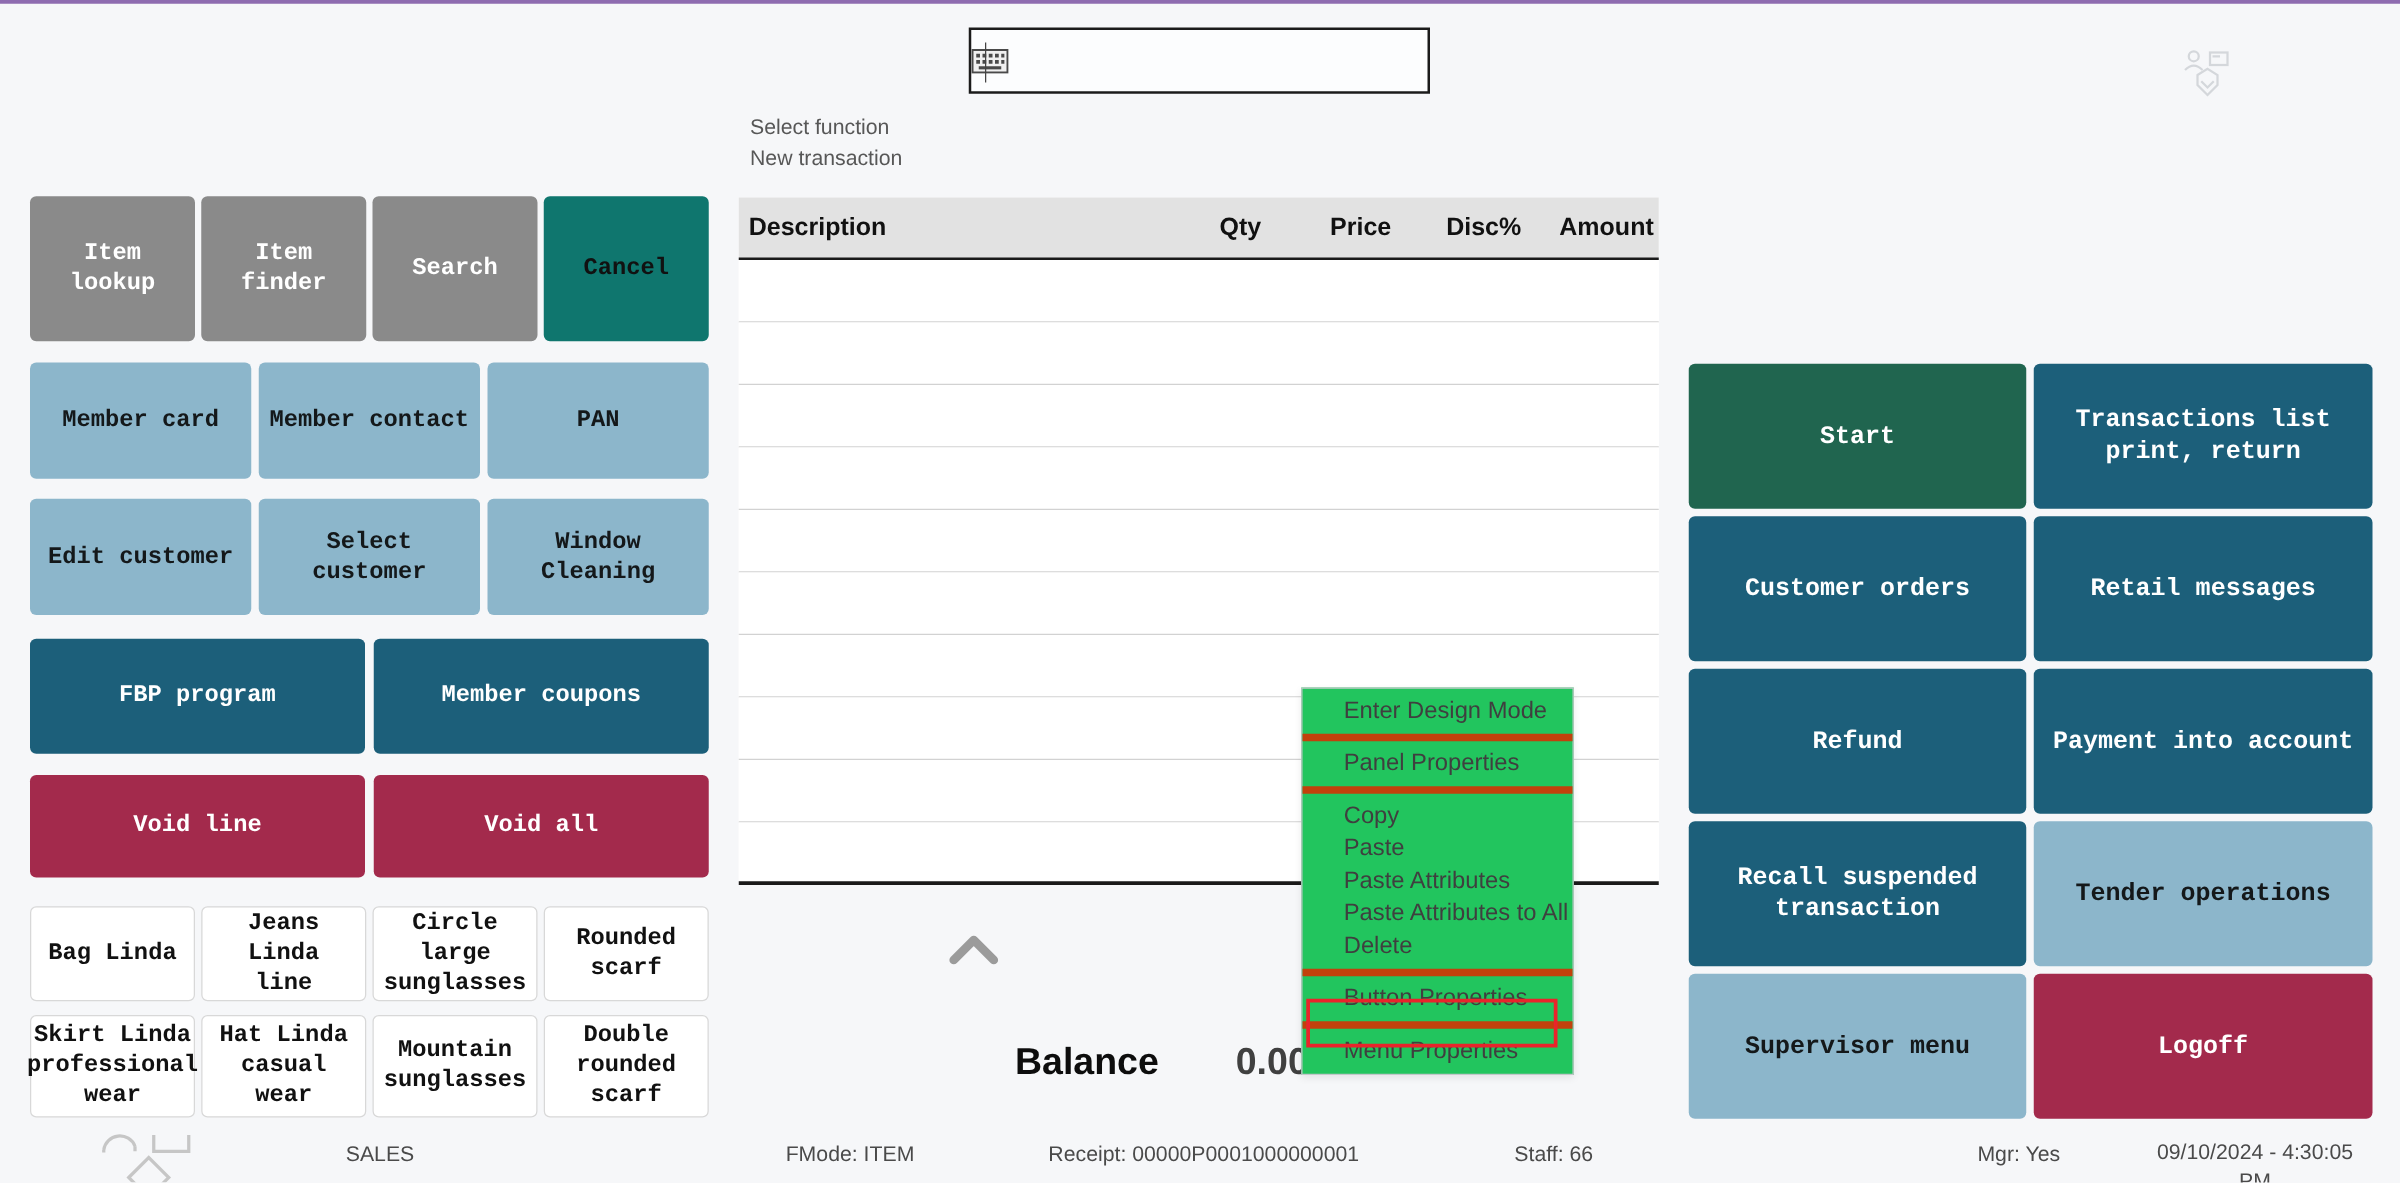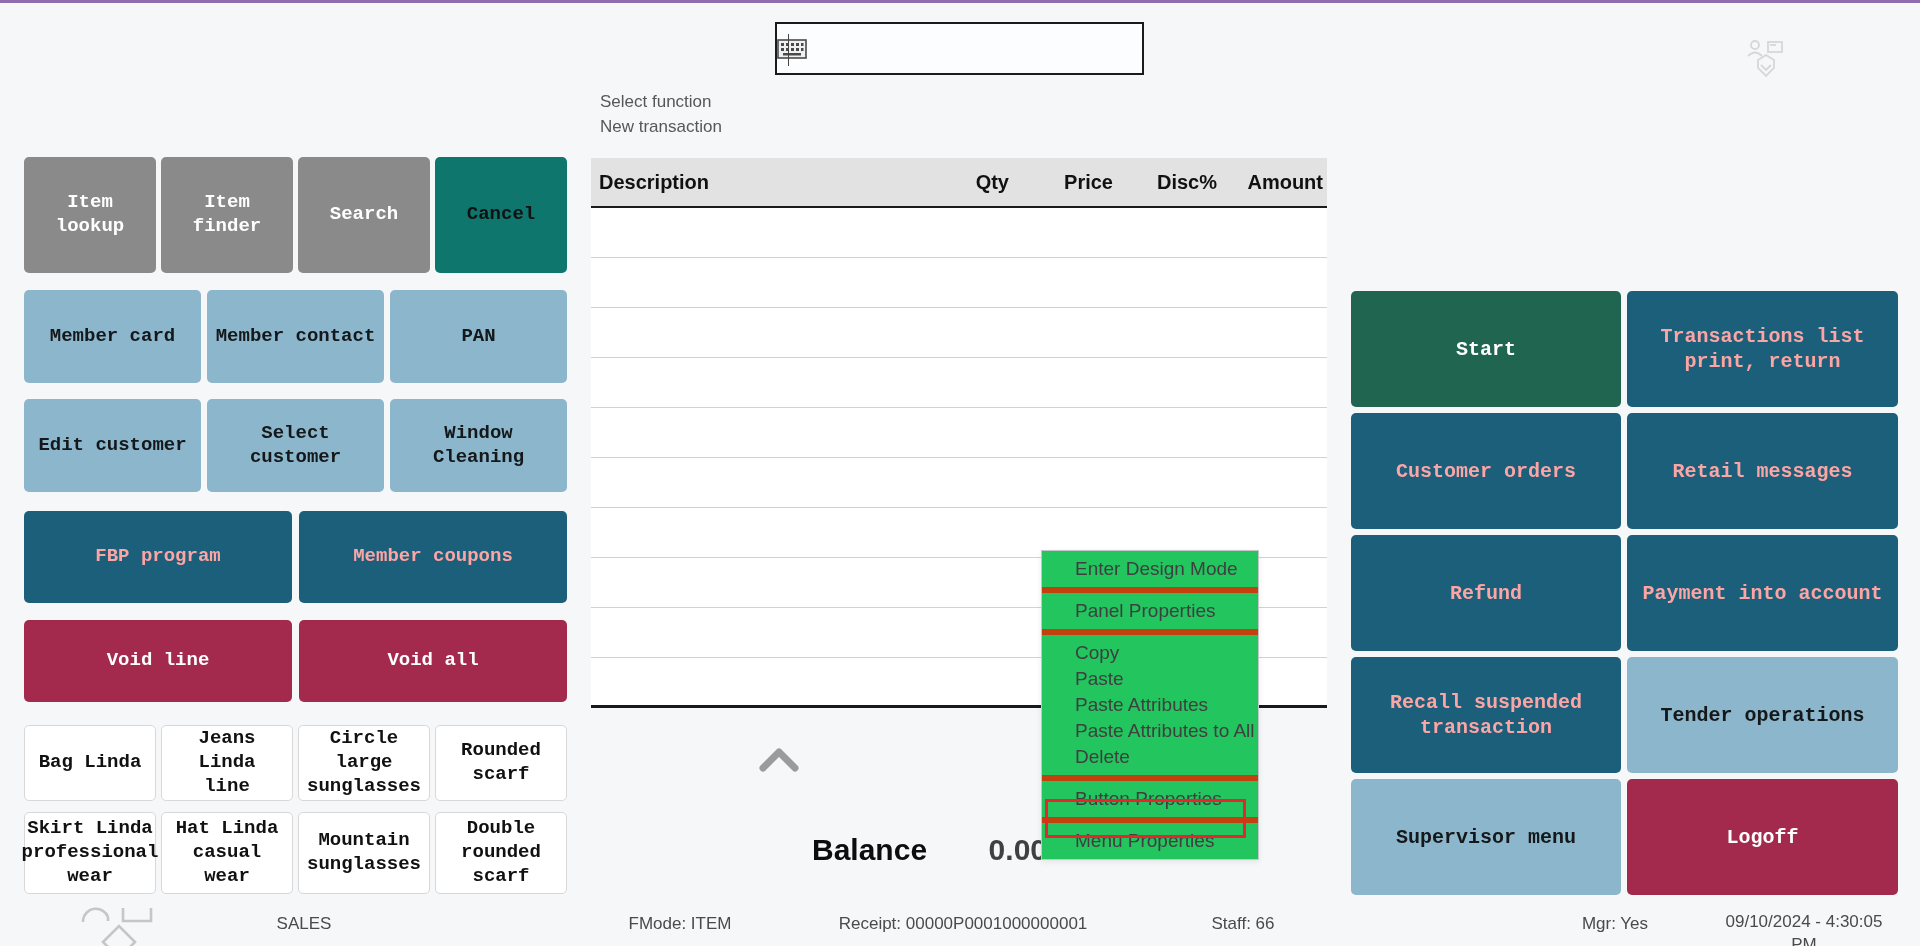--- a/index.html
+++ b/index.html
@@ -31,21 +31,21 @@
   
   .btn {
     border:none; border-radius:5px; cursor:pointer;
     font-family:Liberation Mono, monospace; font-weight:bold;
     display:flex; align-items:center; justify-content:center; text-align:center;
     line-height:1.25; padding:4px 8px;
   }
   .c-gray   { background:#8a8a8a; color:#ffffff; }
   .c-lgray  { background:#0f766e; color:#111111; }
   .c-blue   { background:#8cb6cb; color:#14181a; }
-  .c-teal   { background:#1c5f7a; color:#fca5a5; }
+  .c-teal   { background:#1c5f7a; color:#ffffff; }
   .c-green  { background:#20654f; color:#ffffff;text-align:center; }
   .c-crim   { background:#a32a4c; color:#ffffff; }
   .c-white  { background:#ffffff; color:#111111; border:1px solid #d8d8d8; }
 
   
   .left-grid { position:absolute; left:24px; top:157px; width:543px; }
   .lrow { display:flex; gap:5px; }
   .lrow .btn { font-size:19px; }
   .row1 { height:116px; }            .row1 .btn { width:132px; }
   .row2 { height:93px;  margin-top:17px; } .row2 .btn { width:177px; }

